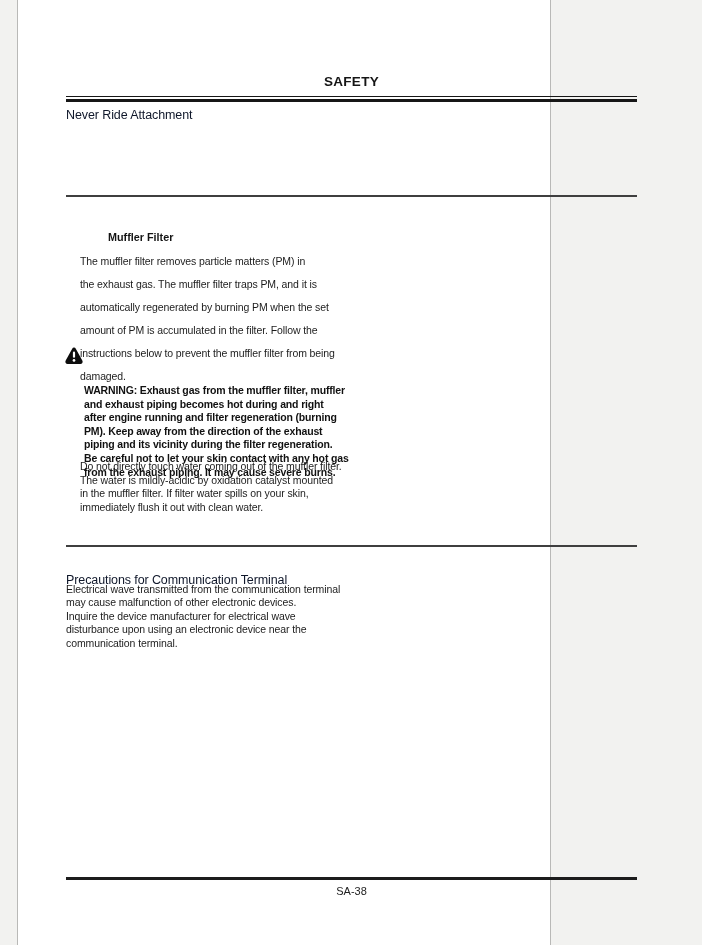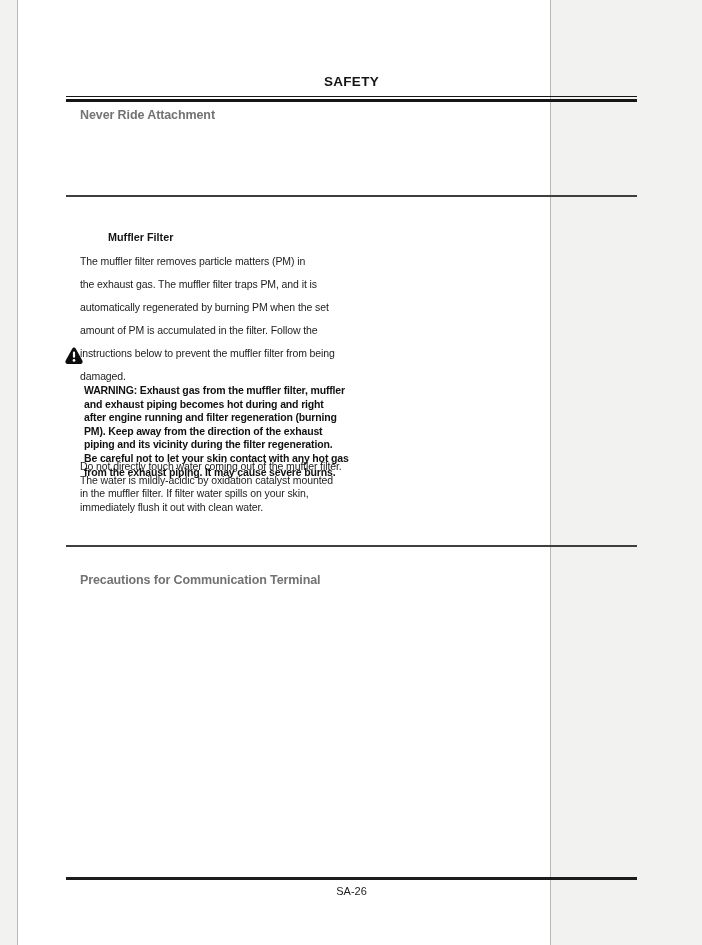--- a/index.html
+++ b/index.html
@@ -27,24 +27,23 @@
     letter-spacing: 0.3px;
     color: #151515;
   }
   .header-rule {
     left: 48px; top: 96px; width: 571px; height: 6px;
     border-top: 1px solid #161616;
     border-bottom: 3px solid #161616;
   }
   .section-heading {
     left: 48px; width: 571px;
-    font-size: 12.5px; font-weight: bold;
+    font-size: 12.5px; font-weight: normal;
     letter-spacing: -0.1px;
-    color: #737373;
-    margin-left: 14px;
+    color: #0f172a;
   }
   .sub-heading {
     left: 62px; width: 540px;
     font-size: 10.8px; font-weight: bold;
     color: #141414;
     padding-left: 28px;
   }
   .body-text {
     font-size: 10.5px;
     line-height: 13.5px;
@@ -115,17 +114,22 @@
 from the exhaust piping. It may cause severe burns.</div>
 
   <div class="abs body-text" style="left:62px; top:460px; width:560px; line-height:13.6px;">Do not directly touch water coming out of the muffler filter.
 The water is mildly-acidic by oxidation catalyst mounted
 in the muffler filter. If filter water spills on your skin,
 immediately flush it out with clean water.</div>
 
   <div class="abs section-rule" style="top:545px;"></div>
 
   <div class="abs section-heading" style="top:573px;">Precautions for Communication Terminal</div>
+  <div class="abs body-text" style="left:48px; top:583px; width:560px; line-height:13.4px;">Electrical wave transmitted from the communication terminal
+may cause malfunction of other electronic devices.
+Inquire the device manufacturer for electrical wave
+disturbance upon using an electronic device near the
+communication terminal.</div>
 
   <div class="abs footer-rule"></div>
-  <div class="abs footer-page">SA-26</div>
+  <div class="abs footer-page">SA-38</div>
 
 </div>
 
 </body></html>

